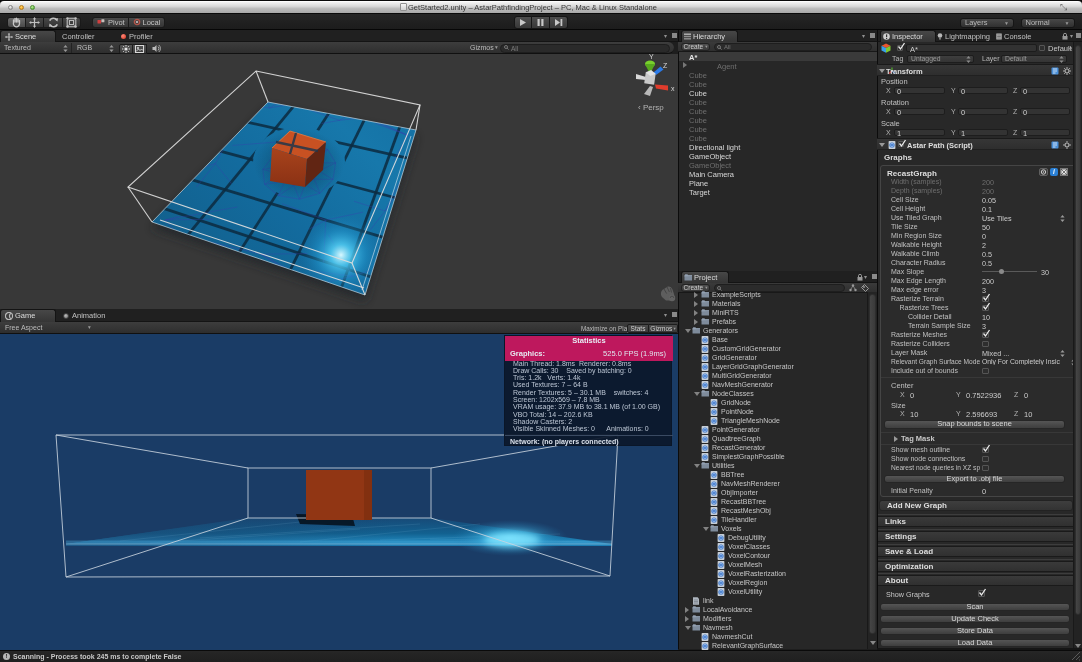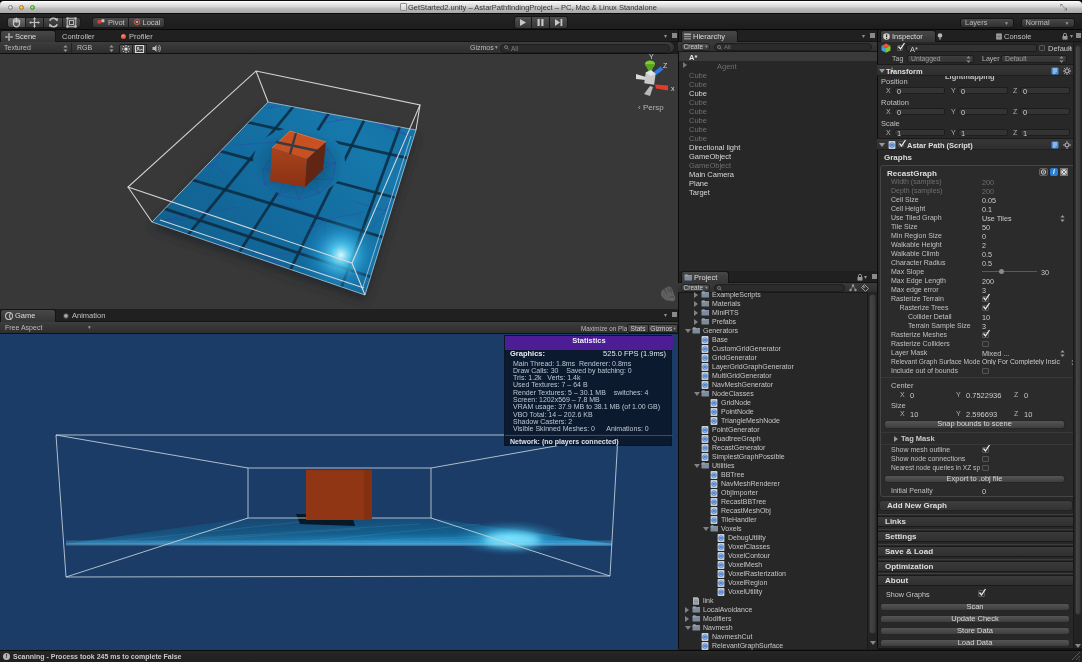--- a/index.html
+++ b/index.html
@@ -407,21 +407,21 @@
         <line x1="56" y1="101" x2="248" y2="134" stroke="#c9d3de" stroke-width="1" stroke-opacity="0.85" fill="none"></line>
         <line x1="618" y1="101" x2="431" y2="134" stroke="#c9d3de" stroke-width="1" stroke-opacity="0.85" fill="none"></line>
         <line x1="66" y1="243" x2="248" y2="184" stroke="#c9d3de" stroke-width="1" stroke-opacity="0.85" fill="none"></line>
         <line x1="610" y1="242" x2="431" y2="184" stroke="#c9d3de" stroke-width="1" stroke-opacity="0.85" fill="none"></line>
         <line x1="66" y1="210" x2="612" y2="210" stroke="#d8e6f0" stroke-width="0.7" stroke-opacity="0.45"></line>
         <rect x="306" y="136" width="66" height="50" fill="#913614"></rect>
         <rect x="364" y="136" width="8" height="50" fill="#7c2d0e" opacity="0.7"></rect>
       </svg>
     </div>
     <div class="abs" style="left:504px;top:335px;width:168px;height:111px;background:rgba(12,24,43,0.93);border:1px solid #0a1628;">
-      <div style="position:absolute;left:0;top:0;width:168px;height:14px;background:#4c1d95;text-align:center;font-size:7.5px;color:#e8edf5;font-weight:bold;line-height:9px;">Statistics</div>
+      <div style="position:absolute;left:0;top:0;width:168px;height:25px;background:#be185d;text-align:center;font-size:7.5px;color:#e8edf5;font-weight:bold;line-height:9px;">Statistics</div>
       <div style="position:absolute;left:5px;top:13px;font-size:7.5px;font-weight:bold;color:#e6ebf2;">Graphics:</div>
       <div style="position:absolute;right:5px;top:13px;font-size:7.5px;color:#dfe5ee;">525.0 FPS (1.9ms)</div>
       <div style="position:absolute;left:8px;top:23.5px;font-size:7px;color:#bcc6d4;white-space:nowrap;">Main Thread: 1.8ms&nbsp; Renderer: 0.8ms</div>
       <div style="position:absolute;left:8px;top:30.8px;font-size:7px;color:#bcc6d4;white-space:nowrap;">Draw Calls: 30&nbsp;&nbsp;&nbsp; Saved by batching: 0</div>
       <div style="position:absolute;left:8px;top:38.1px;font-size:7px;color:#bcc6d4;white-space:nowrap;">Tris: 1.2k&nbsp;&nbsp; Verts: 1.4k</div>
       <div style="position:absolute;left:8px;top:45.4px;font-size:7px;color:#bcc6d4;white-space:nowrap;">Used Textures: 7 – 64 B</div>
       <div style="position:absolute;left:8px;top:52.699999999999996px;font-size:7px;color:#bcc6d4;white-space:nowrap;">Render Textures: 5 – 30.1 MB&nbsp;&nbsp;&nbsp; switches: 4</div>
       <div style="position:absolute;left:8px;top:59.99999999999999px;font-size:7px;color:#bcc6d4;white-space:nowrap;">Screen: 1202x569 – 7.8 MB</div>
       <div style="position:absolute;left:8px;top:67.3px;font-size:7px;color:#bcc6d4;white-space:nowrap;">VRAM usage: 37.9 MB to 38.1 MB (of 1.00 GB)</div>
       <div style="position:absolute;left:8px;top:74.6px;font-size:7px;color:#bcc6d4;white-space:nowrap;">VBO Total: 14 – 202.6 KB</div>
@@ -769,21 +769,21 @@
         <rect x="3" y="4.8" width="1.2" height="1.2" fill="#333"></rect>
       </svg>
     </div>
     <div class="tx" style="left:892px;top:32px;font-size:7.5px;color:#dcdcdc;font-weight:normal;">Inspector</div>
     <div class="abs" style="left:937px;top:32.5px;width:6px;height:7px;">
       <svg width="6" height="7" viewBox="0 0 6 7">
         <circle cx="3" cy="2.5" r="2.3" fill="#b9b9b9"></circle>
         <rect x="2.2" y="4.6" width="1.6" height="2" fill="#8f8f8f"></rect>
       </svg>
     </div>
-    <div class="tx" style="left:945px;top:32px;font-size:7.5px;color:#c0c0c0;font-weight:bold;margin-top:40px;">Lightmapping</div>
+    <div class="tx" style="left:945px;top:32px;font-size:7.5px;color:#c0c0c0;font-weight:normal;">Lightmapping</div>
     <div class="abs" style="left:996px;top:32.5px;width:6px;height:7px;">
       <svg width="6" height="7" viewBox="0 0 6 7">
         <rect x="0.3" y="0.5" width="5.4" height="6" fill="#b9b9b9"></rect>
         <path d="M1.2 2 L4.8 2 M1.2 3.5 L4.8 3.5 M1.2 5 L4.8 5" stroke="#555" stroke-width="0.7"></path>
       </svg>
     </div>
     <div class="tx" style="left:1004px;top:32px;font-size:7.5px;color:#c0c0c0;font-weight:normal;">Console</div>
     <div class="abs" style="left:1062px;top:32.5px;width:6px;height:7px;">
       <svg width="6" height="7" viewBox="0 0 6 7">
         <rect x="0.5" y="3" width="5" height="3.6" fill="#999"></rect>

